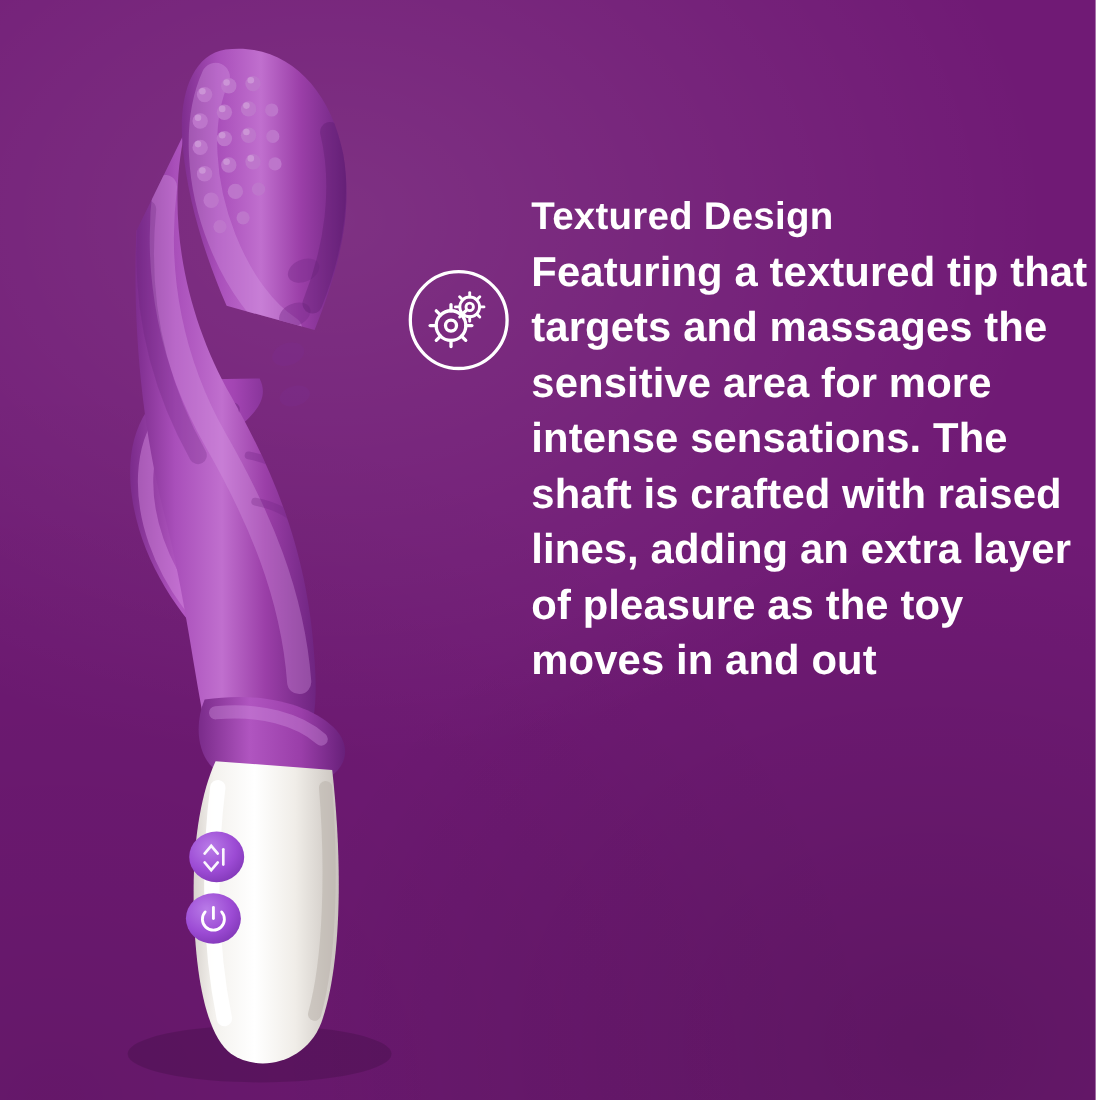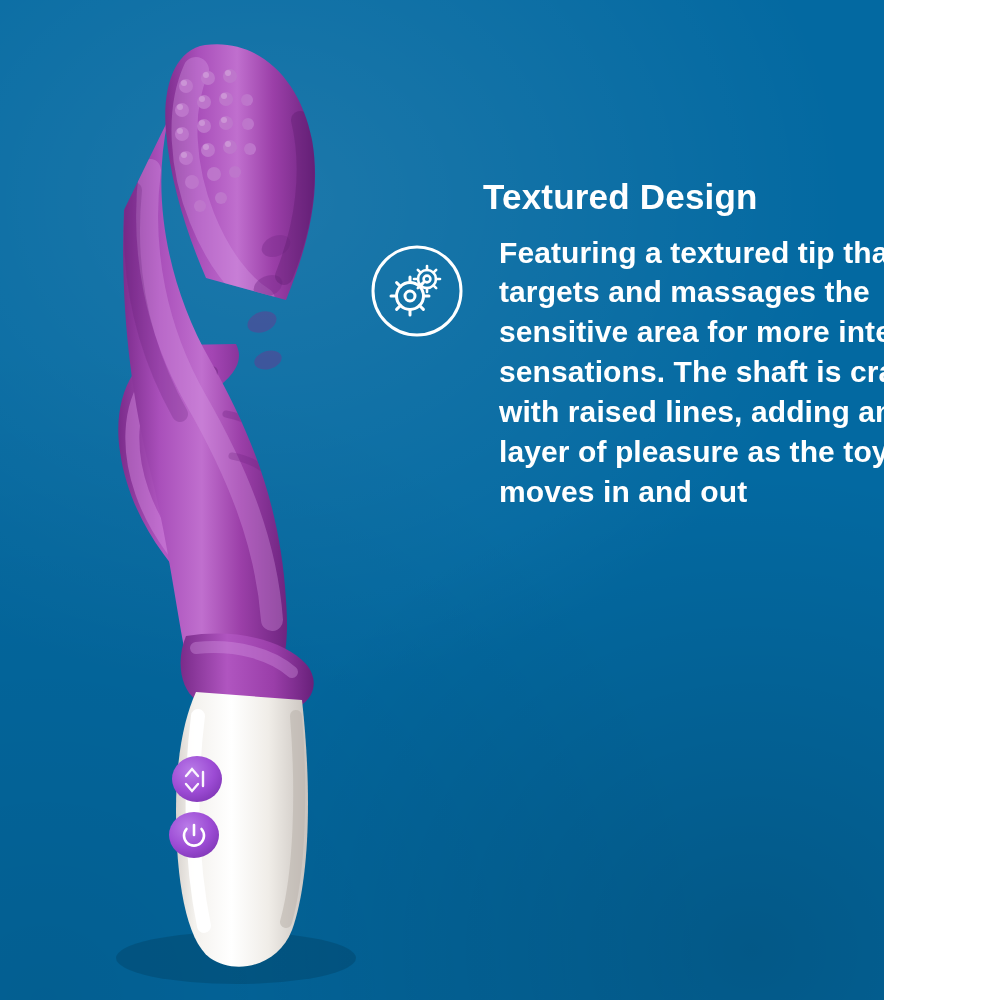--- a/index.html
+++ b/index.html
@@ -7,23 +7,23 @@
     padding: 0;
   }
   body {
     width: 1000px;
     height: 1000px;
     overflow: hidden;
     font-family: "Liberation Sans", sans-serif;
   }
   #stage {
     position: relative;
-    width: 884px;
+    width: 996px;
     height: 1000px;
-    background: #0369a1;
+    background: #701a75;
     overflow: hidden;
   }
   
   #stage::before {
     content: "";
     position: absolute;
     inset: 0;
     background:
       radial-gradient(120% 90% at 30% 20%, rgba(255,255,255,0.10) 0%, rgba(255,255,255,0.0) 55%),
       radial-gradient(100% 80% at 85% 95%, rgba(0,0,0,0.16) 0%, rgba(0,0,0,0.0) 60%),
@@ -50,24 +50,24 @@
   .headline {
     color: #FFFFFF;
     font-size: 35px;
     font-weight: bold;
     letter-spacing: 0.2px;
     line-height: 1.1;
     margin: 0 0 6px 0;
   }
   .bodycopy {
     color: #FFFFFF;
-    font-size: 30px;
+    font-size: 38px;
     font-weight: bold;
     line-height: 1.33;
-    margin: 16px;
+    margin: 0;
     letter-spacing: 0.1px;
   }
   #icon-badge {
     position: absolute;
     left: 371px;
     top: 245px;
     width: 92px;
     height: 92px;
   }
 </style>

